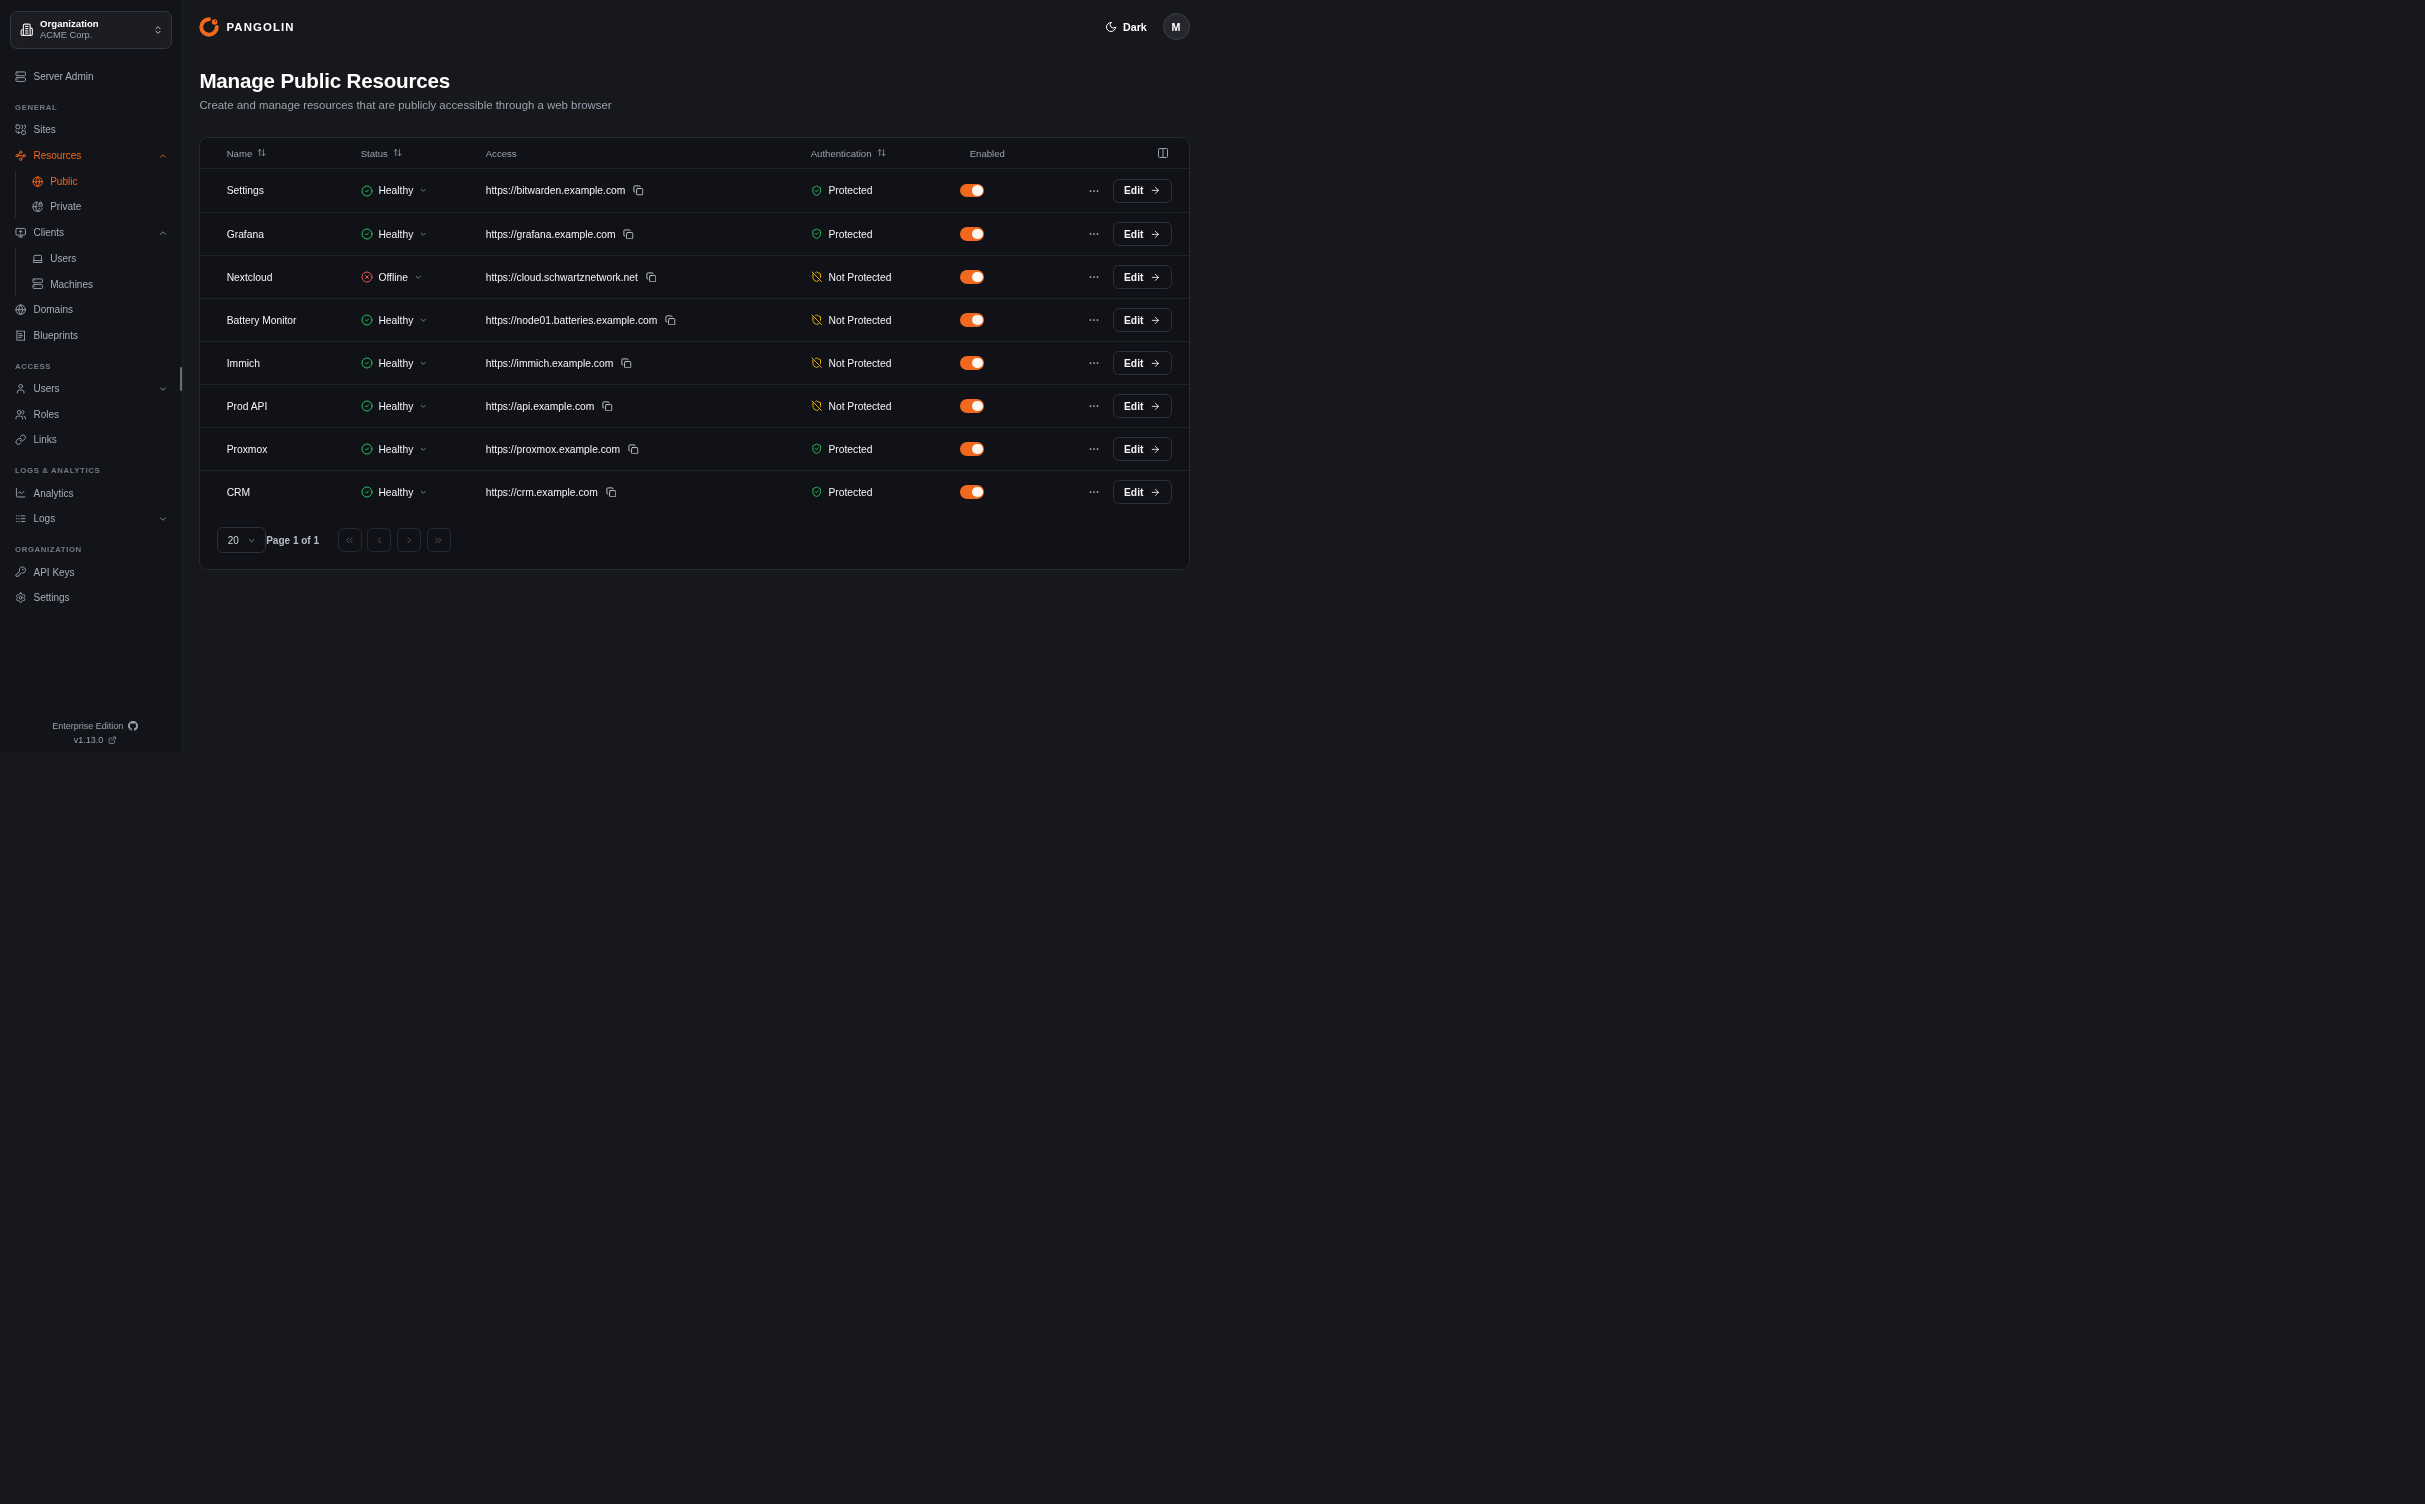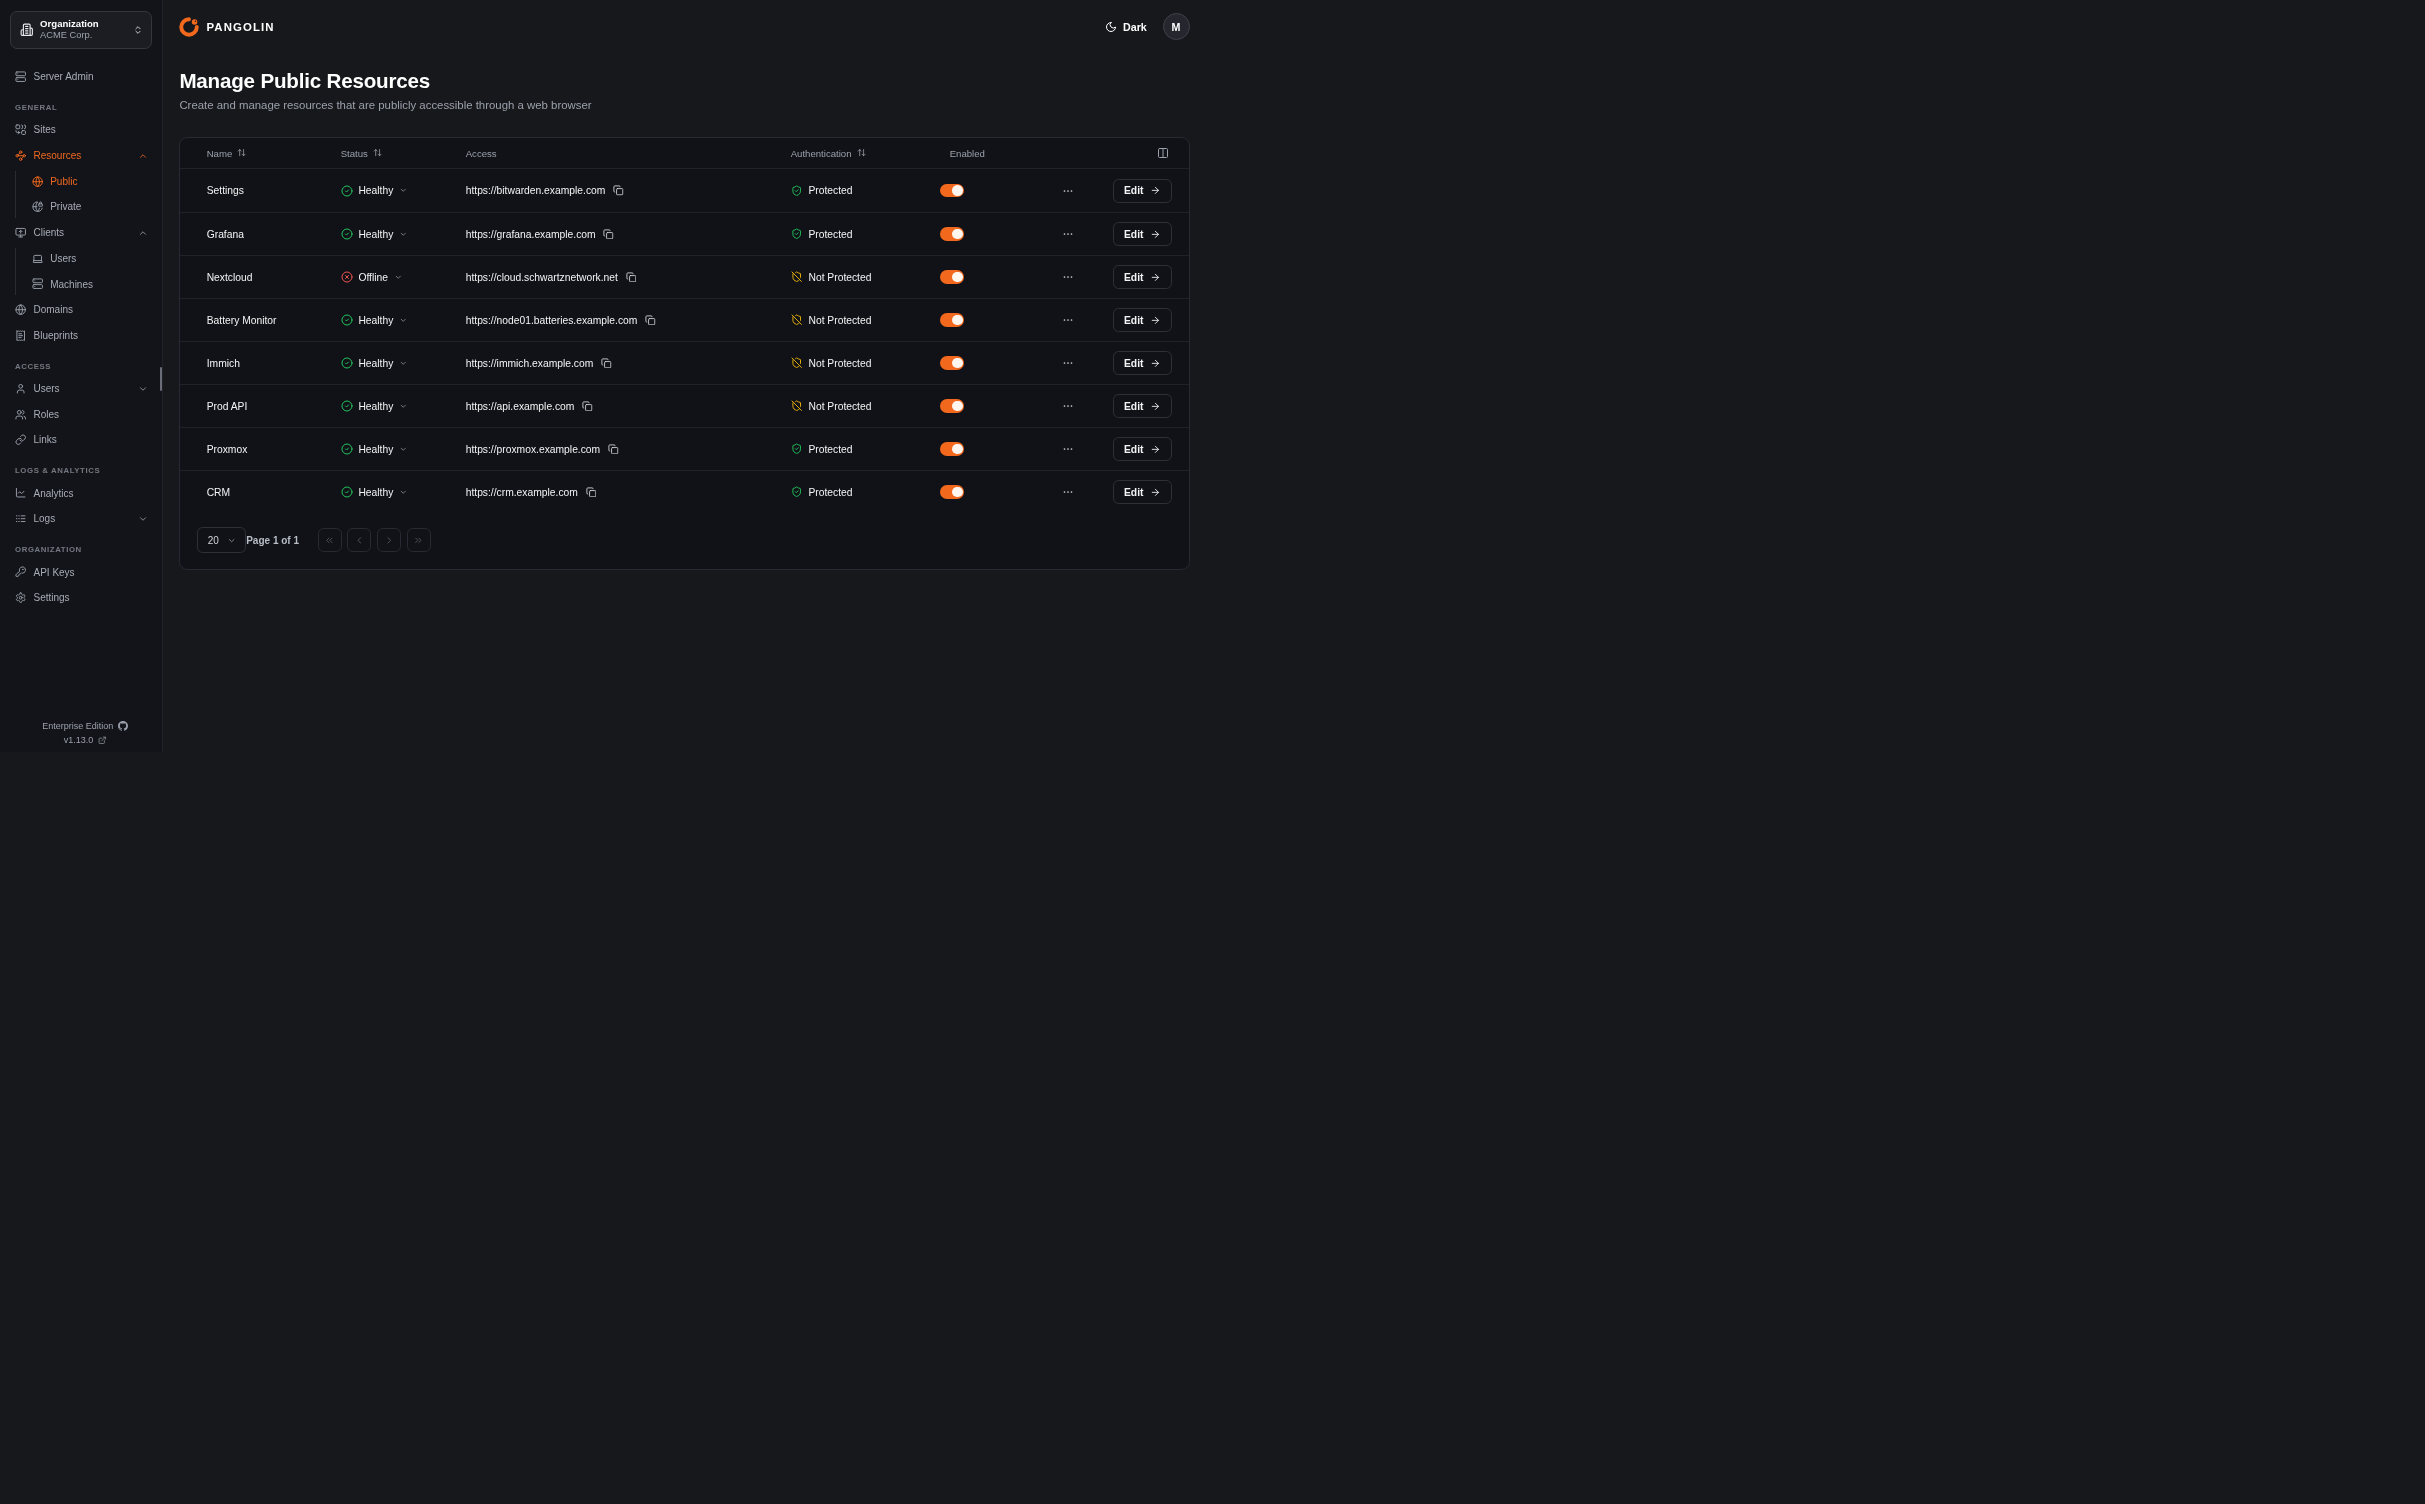--- a/index.html
+++ b/index.html
@@ -8,21 +8,21 @@
     --text:#f4f4f6; --muted:#9ba1ac; --muted2:#747881;
     --accent:#f2691e; --green:#22c55e; --red:#ef5350; --amber:#eab308;
   }
   *{margin:0;padding:0;box-sizing:border-box;font-family:"Liberation Sans","DejaVu Sans",sans-serif;}
   html,body{width:1213px;height:752px;overflow:hidden;background:var(--bg);color:var(--text);}
   .ic{display:inline-block;vertical-align:middle;flex:none;}
   button{background:none;border:none;color:inherit;font:inherit;cursor:pointer;}
 
   
   .app{display:flex;width:100%;height:100%;}
-  .sidebar{position:relative;width:163px;height:100%;background:var(--bg-side);border-right:0.7px solid var(--border-soft);padding:10.7px 10px;flex:none;}
+  .sidebar{position:relative;width:183px;height:100%;background:var(--bg-side);border-right:0.7px solid var(--border-soft);padding:10.7px 10px;flex:none;}
   .main{flex:1;height:100%;overflow:hidden;padding:0 23.5px 0 16.4px;}
 
   
   .orgbox{display:flex;align-items:center;gap:7.1px;width:100%;padding:6.4px 8.5px;border:0.7px solid #34363f;border-radius:7.1px;background:#1c1d23;text-align:left;}
   .orgbox .ic{color:#e8e9ec;}
   .org-texts{flex:1;min-width:0;}
   .org-label{font-size:9.6px;font-weight:700;color:#fff;line-height:1.25;}
   .org-value{font-size:9.3px;color:var(--muted);line-height:1.25;}
   .updown{color:var(--muted);}
   nav{margin-top:17px;}
@@ -73,21 +73,21 @@
   .cell.enabled,.cell.actions{padding-left:0;}
   .status-btn{display:flex;align-items:center;gap:5.7px;color:var(--text);font-size:10.3px;}
   .status-btn .chv{color:var(--muted);}
   .st-ok{color:var(--green);} .st-bad{color:var(--red);}
   .url{white-space:nowrap;overflow:hidden;text-overflow:ellipsis;}
   .copy-btn{margin-left:7.8px;color:#d0d3d9;display:flex;align-items:center;}
   .auth{gap:6.4px;}
   .sh-ok{color:var(--green);} .sh-warn{color:var(--amber);}
   .toggle{position:relative;width:24px;height:13.5px;border-radius:7.1px;background:var(--accent);flex:none;}
   .toggle .knob{position:absolute;top:1.4px;left:12px;width:10.7px;height:10.7px;border-radius:50%;background:#fff7ef;}
-  .cell.actions{justify-content:space-between;gap:10px;}
+  .cell.actions{justify-content:flex-end;gap:10px;}
   .dots-btn{color:#d0d3d9;display:flex;align-items:center;padding:2.8px;}
   .edit-btn{display:flex;align-items:center;gap:6.4px;height:24px;padding:0 10px;border:0.7px solid var(--border-input);border-radius:5.7px;font-size:10.3px;font-weight:600;color:var(--text);}
 
   
   .cfoot{display:flex;align-items:center;padding:14.2px 17px 15.7px;}
   .psize{display:flex;align-items:center;gap:7.8px;height:26px;padding:0 9.3px;border:0.7px solid var(--border-input);border-radius:5.7px;font-size:10px;color:#d0d3d9;}
   .psize .ic{color:var(--muted);}
   .pager{display:flex;align-items:center;gap:11.4px;}
   .page-info{font-size:10px;font-weight:600;color:#b8bdc6;margin-right:7.1px;}
   .pbtns{display:flex;gap:5.7px;}

